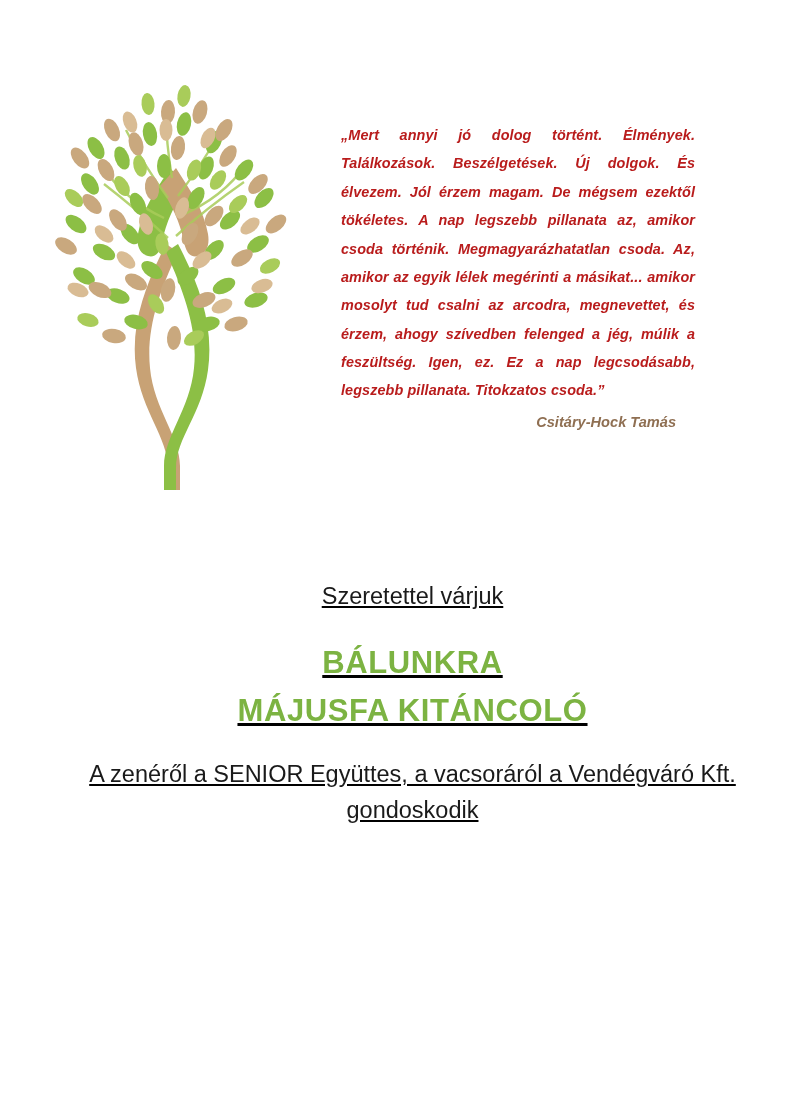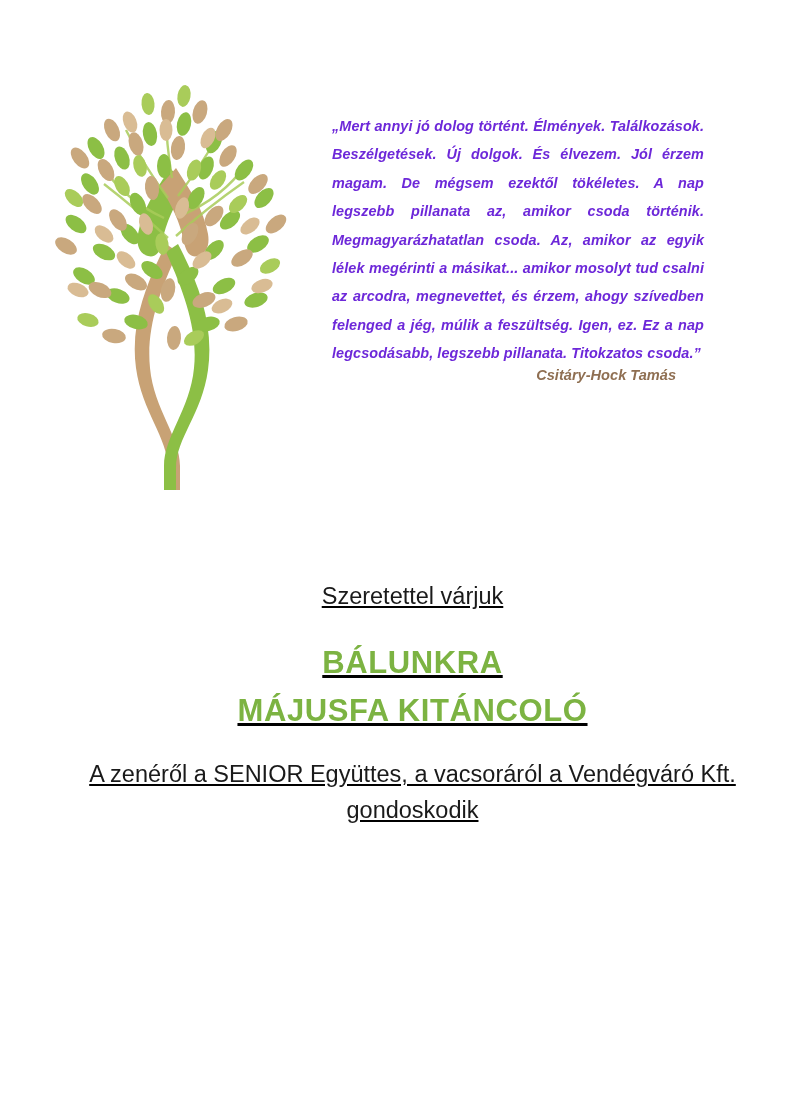--- a/index.html
+++ b/index.html
@@ -48,24 +48,24 @@
     left: 332px;
     top: 112px;
     width: 372px;
   }
   .quote-text {
     font-family: "Liberation Sans", sans-serif;
     font-style: italic;
     font-weight: bold;
     font-size: 14.4px;
     line-height: 1.97;
-    color: #6d28d9;
+    color: #b91c1c;
     text-align: justify;
     text-justify: inter-word;
-    margin: 0;
+    margin: 9px;
     letter-spacing: 0.1px;
   }
   .quote-author {
     font-family: "Liberation Sans", sans-serif;
     font-style: italic;
     font-weight: bold;
     font-size: 14.6px;
     color: #8f6f52;
     text-align: right;
     padding-right: 28px;

